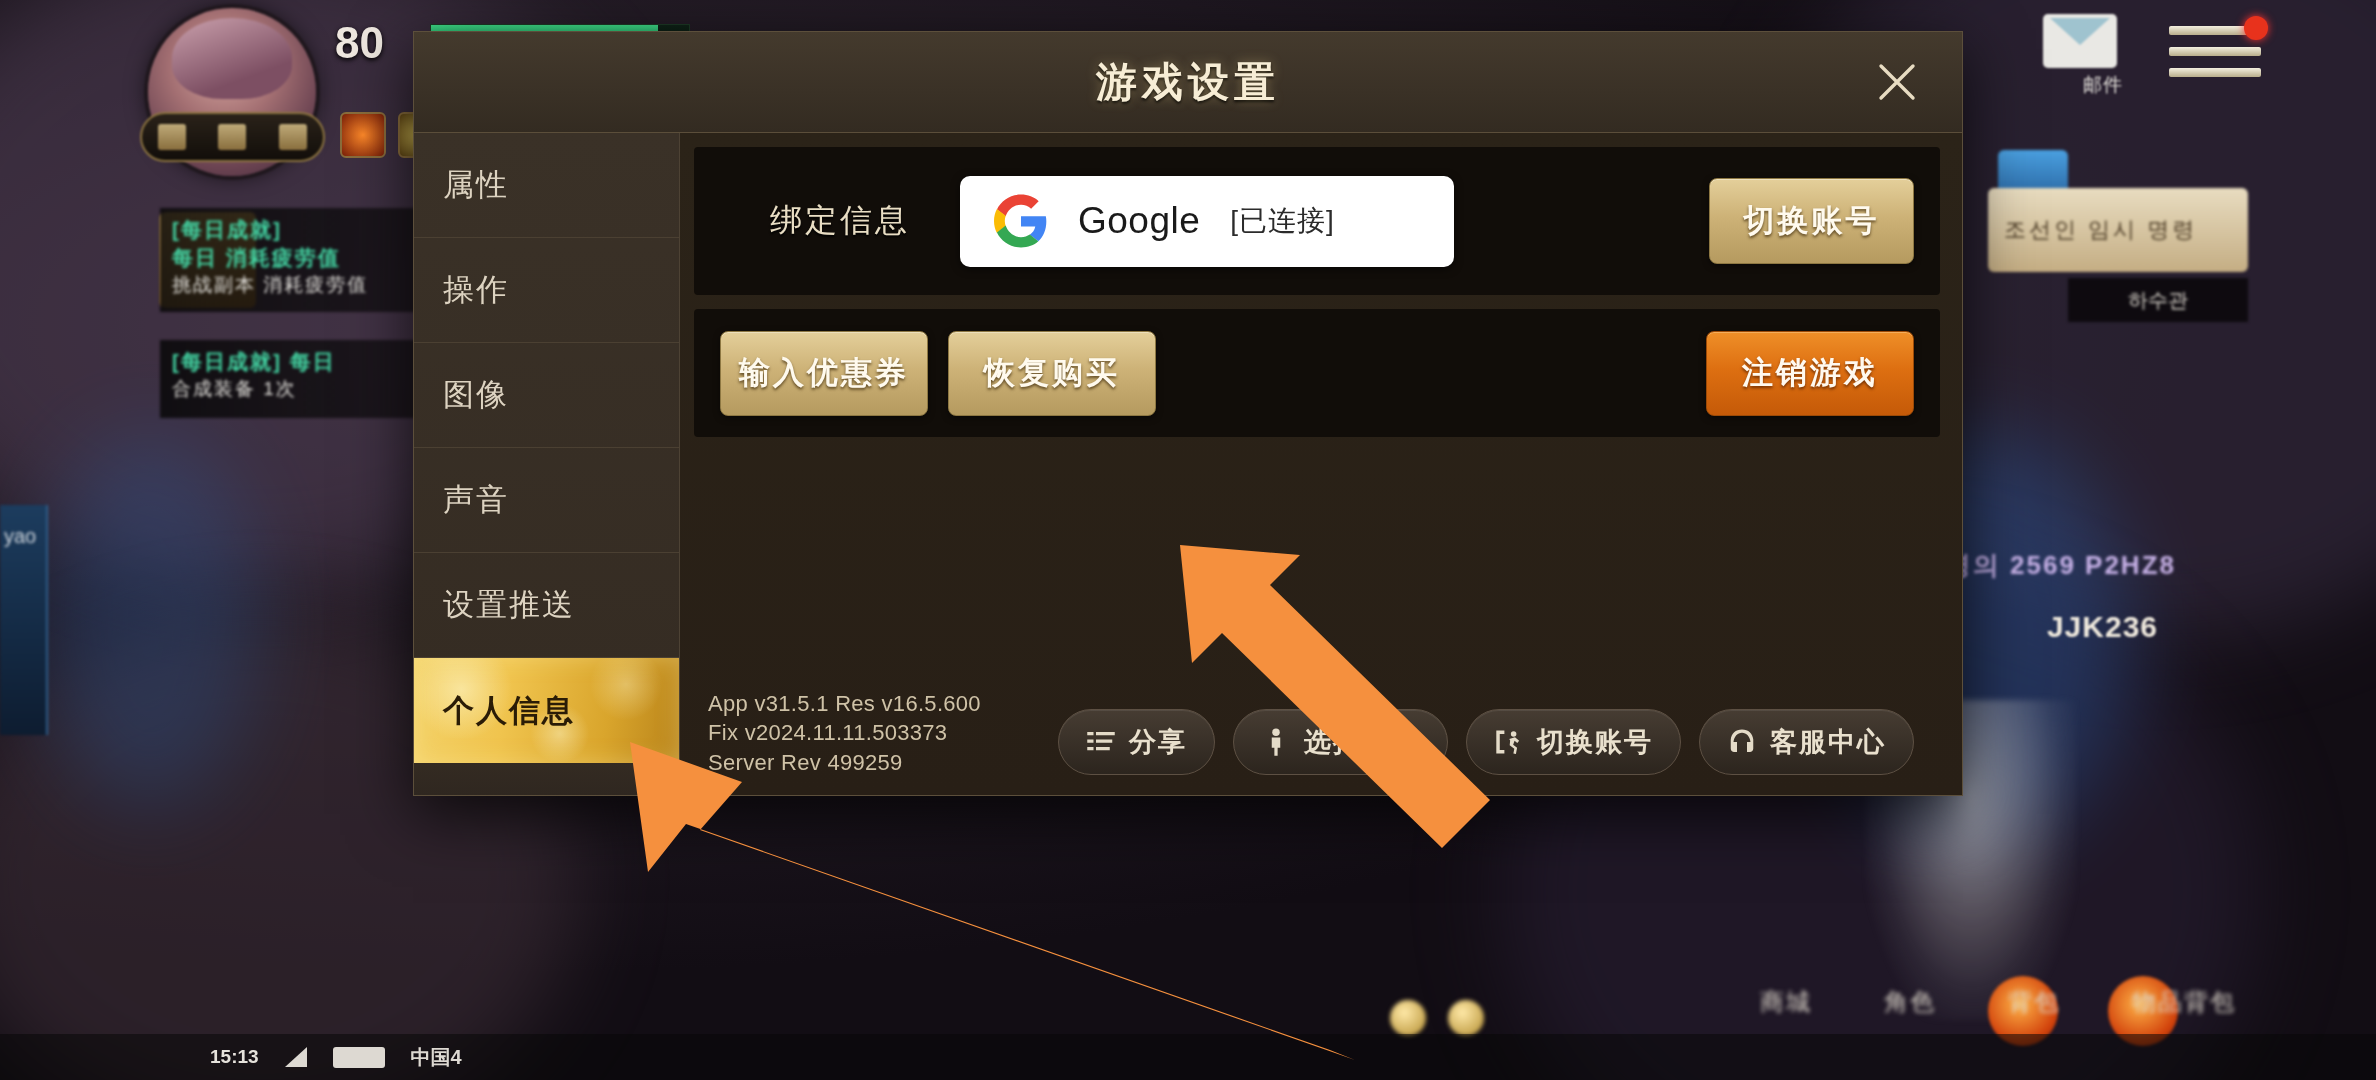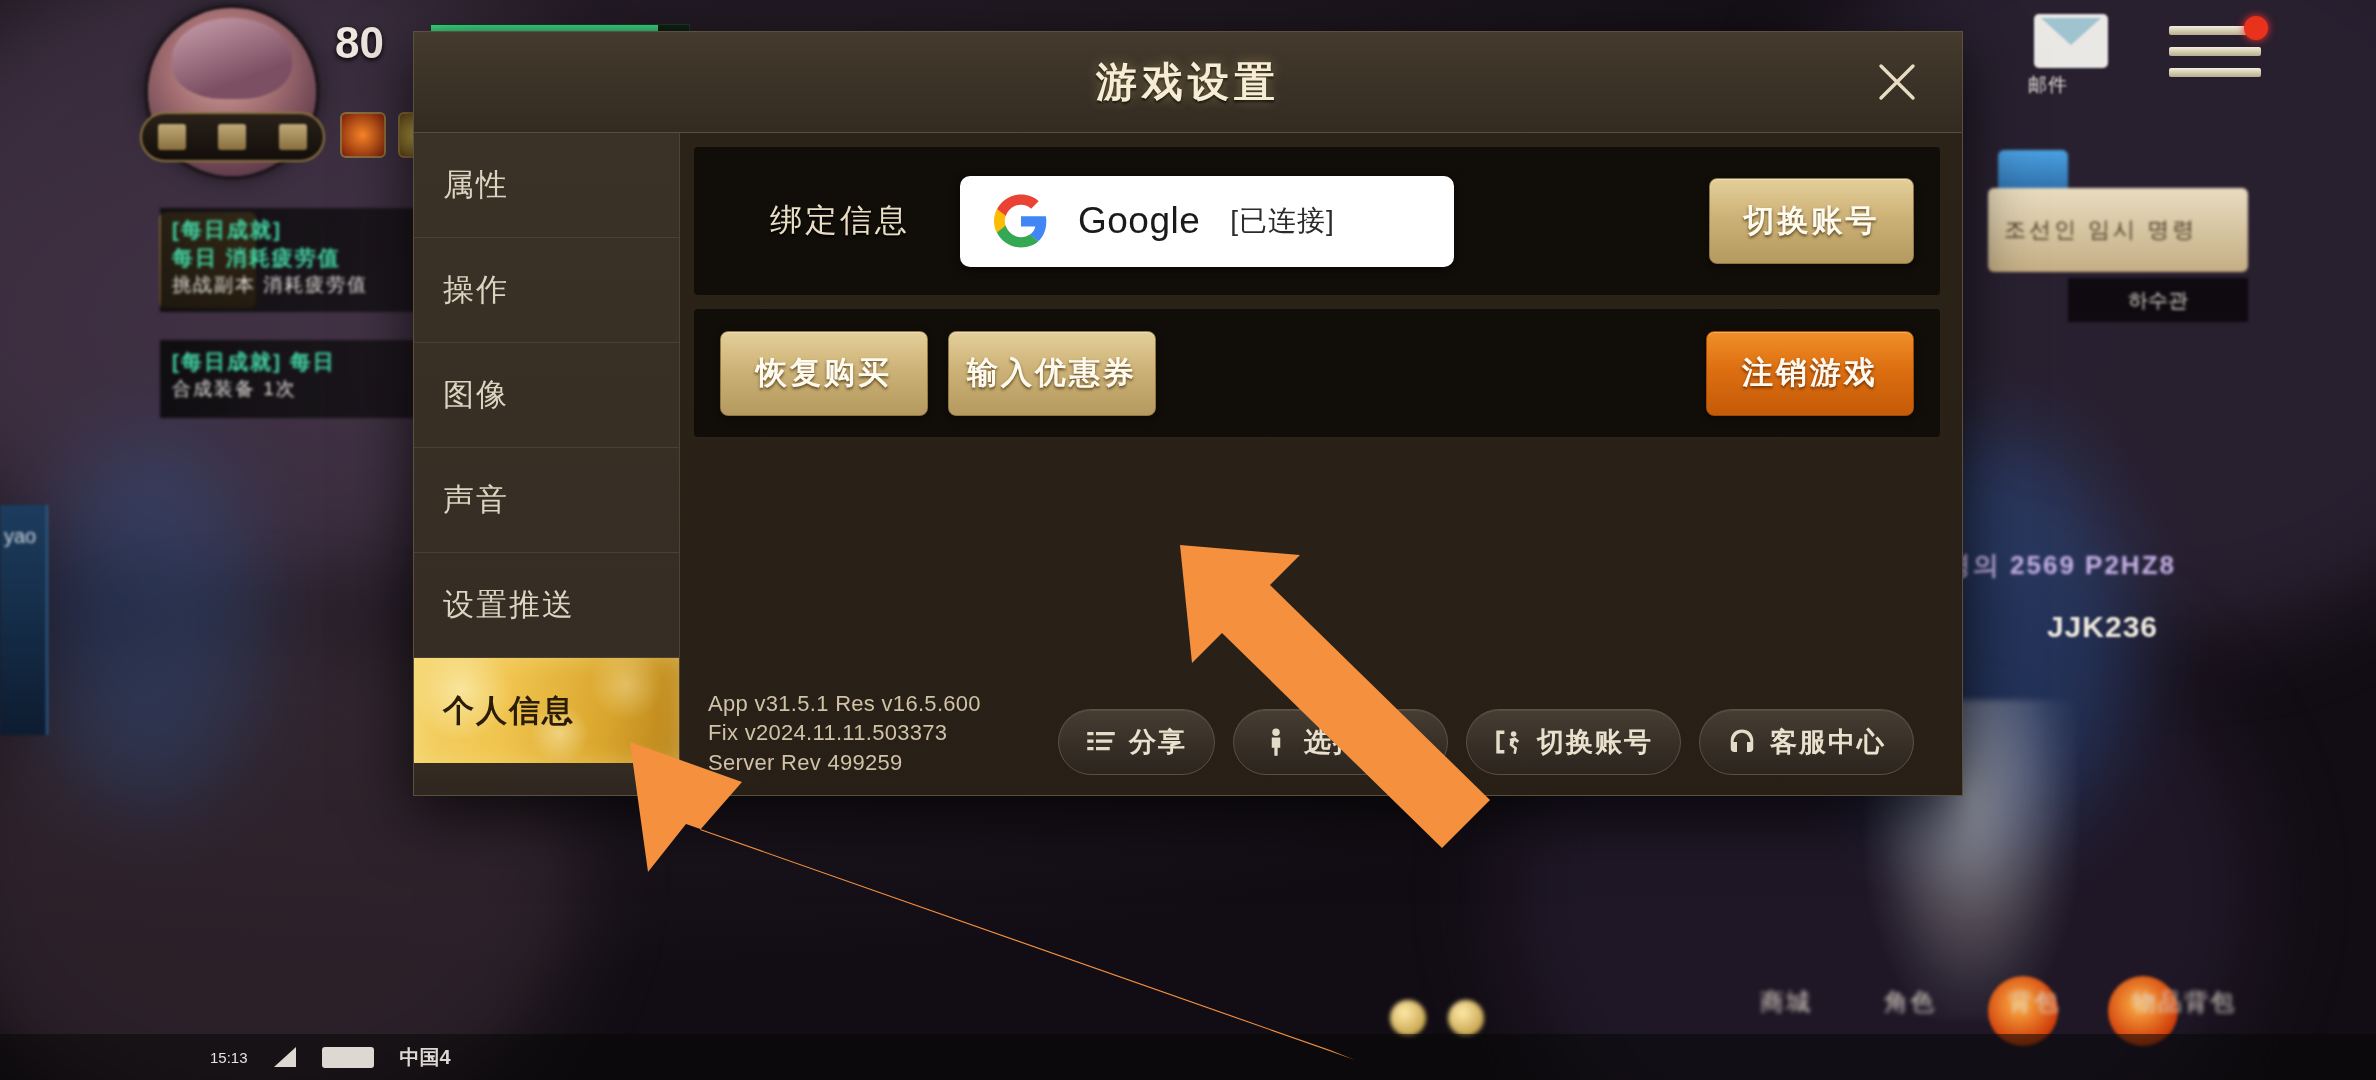--- a/index.html
+++ b/index.html
@@ -92,21 +92,21 @@
     background:linear-gradient(#1c3c5e,#0d1c30); filter: blur(1.5px);
     border-right: 2px solid #2f5f8c;
   }
   #hud-left-text {
     position:absolute; left:4px; top:525px; color:#cfd6dd;
     font-size:20px; filter: blur(1.4px);
   }
 
   
   #hud-mail {
-    position: absolute; right: 262px; top: 14px; width: 86px; text-align:left;
+    position: absolute; right: 253px; top: 14px; width: 86px; text-align:right;
     filter: blur(.8px);
   }
   #hud-mail .env {
     width: 74px; height: 54px; margin: 0 auto;
     background:#e9e8e4; border-radius: 5px; position: relative; overflow:hidden;
   }
   #hud-mail .env::after{
     content:""; position:absolute; left:7px; top:4px; width:60px; height:36px;
     background:#9fc3cf; clip-path: polygon(0 0,100% 0,50% 75%);
   }
@@ -151,21 +151,21 @@
     background: radial-gradient(ellipse at 50% 30%, rgba(235,232,228,.55), rgba(150,150,160,.12) 62%, transparent 78%);
     filter: blur(3px);
   }
 
   
   #sysbar {
     position:absolute; left:0; bottom:0; height: 46px; width: 100%;
     background: rgba(8,7,8,.55); display:flex; align-items:center; gap: 26px;
     padding-left: 210px; filter: blur(.6px);
   }
-  #sysbar .clock { color:#e6e2dc; font-size:15px; font-weight:normal;}
+  #sysbar .clock { color:#e6e2dc; font-size:19px; font-weight:bold;}
   #sysbar .wifi {
     width:0;height:0;border-style:solid;border-width:0 0 20px 22px;
     border-color:transparent transparent #ddd9d2 transparent;
   }
   #sysbar .batt { width:52px;height:21px;border-radius:3px;background:#ddd9d2;}
   #sysbar .sig  { color:#ddd9d2; font-size:20px; font-weight:bold;}
 
   
   #bottomnav {
     position:absolute; left: 0; bottom: 40px; width:100%; height: 76px;
@@ -454,22 +454,22 @@
           </svg>
           <span id="google-name">Google</span>
           <span id="google-status">[已连接]</span>
         </div>
         <div class="gold-btn" id="btn-switch-account">切换账号</div>
       </div>
 
 
       <div class="panel" id="panel-actions">
         <div class="act-left">
+          <div class="gold-btn" id="btn-coupon">输入优惠券</div>
           <div class="gold-btn" id="btn-restore">恢复购买</div>
-          <div class="gold-btn" id="btn-coupon">输入优惠券</div>
         </div>
         <div id="btn-delete">注销游戏</div>
       </div>
 
       <div id="content-spacer"></div>
 
       <div id="footer">
         <div id="version-block">
           <div>App v31.5.1 Res v16.5.600</div>
           <div>Fix v2024.11.11.503373</div>

